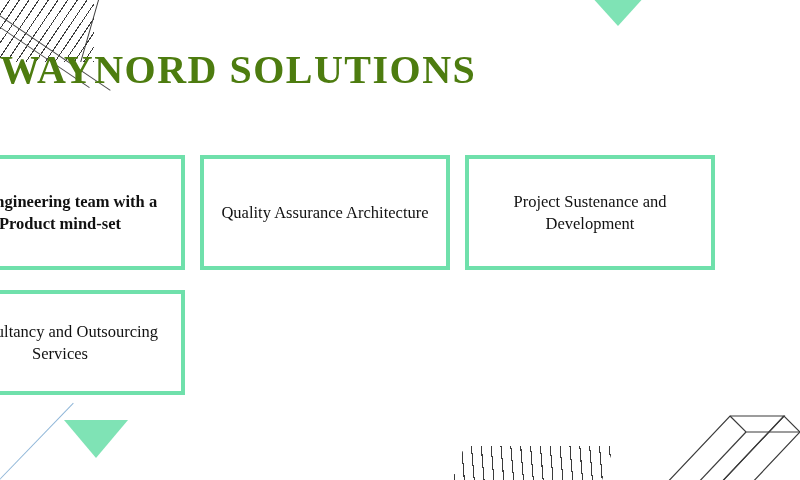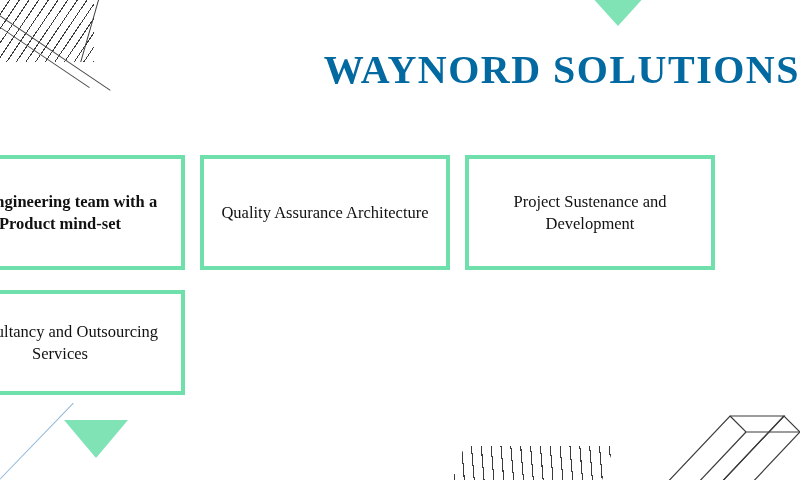--- a/index.html
+++ b/index.html
@@ -133,25 +133,25 @@
     height: 120px;
   }
   .bar3d svg { display: block; }
 
   
   .title {
     position: absolute;
     top: 46px;
     left: 0;
     width: 800px;
-    text-align: right;
+    text-align: left;
     font-size: 40px;
     font-weight: bold;
     letter-spacing: 1.5px;
-    color: #0369a1;
+    color: #4d7c0f;
     font-family: "Liberation Serif", serif;
   }
 
   
   .grid {
     position: absolute;
     top: 155px;
     left: 0;
     width: 650px;
     display: grid;

